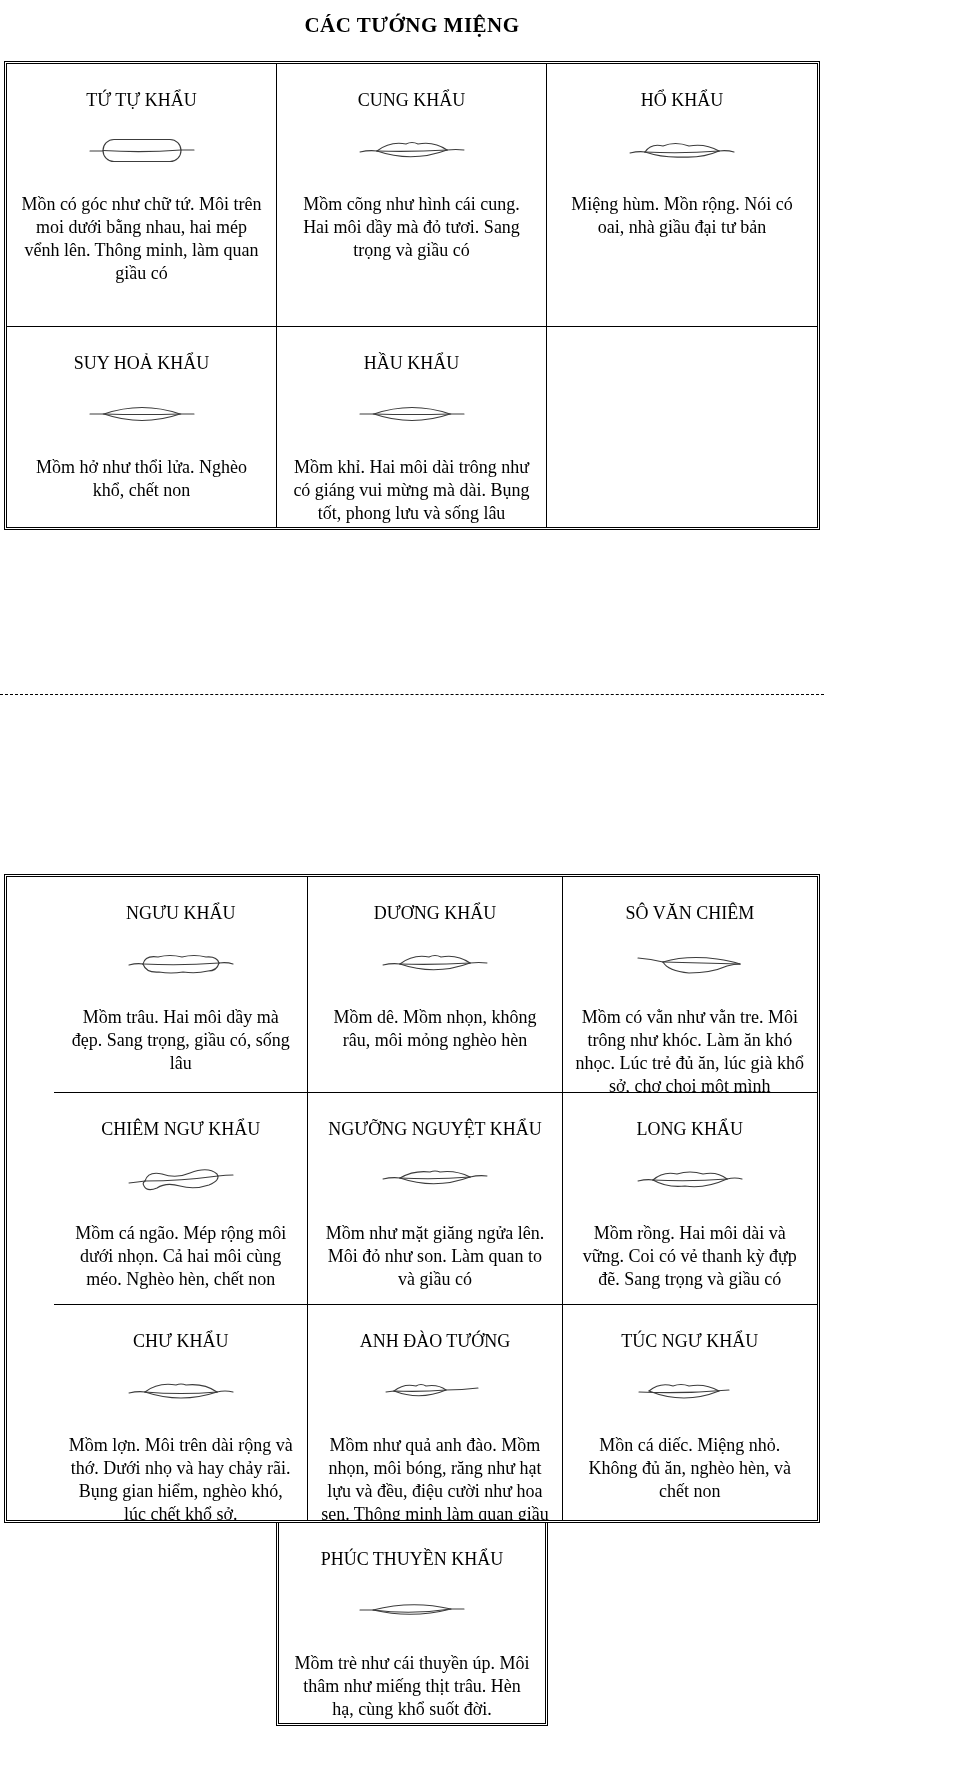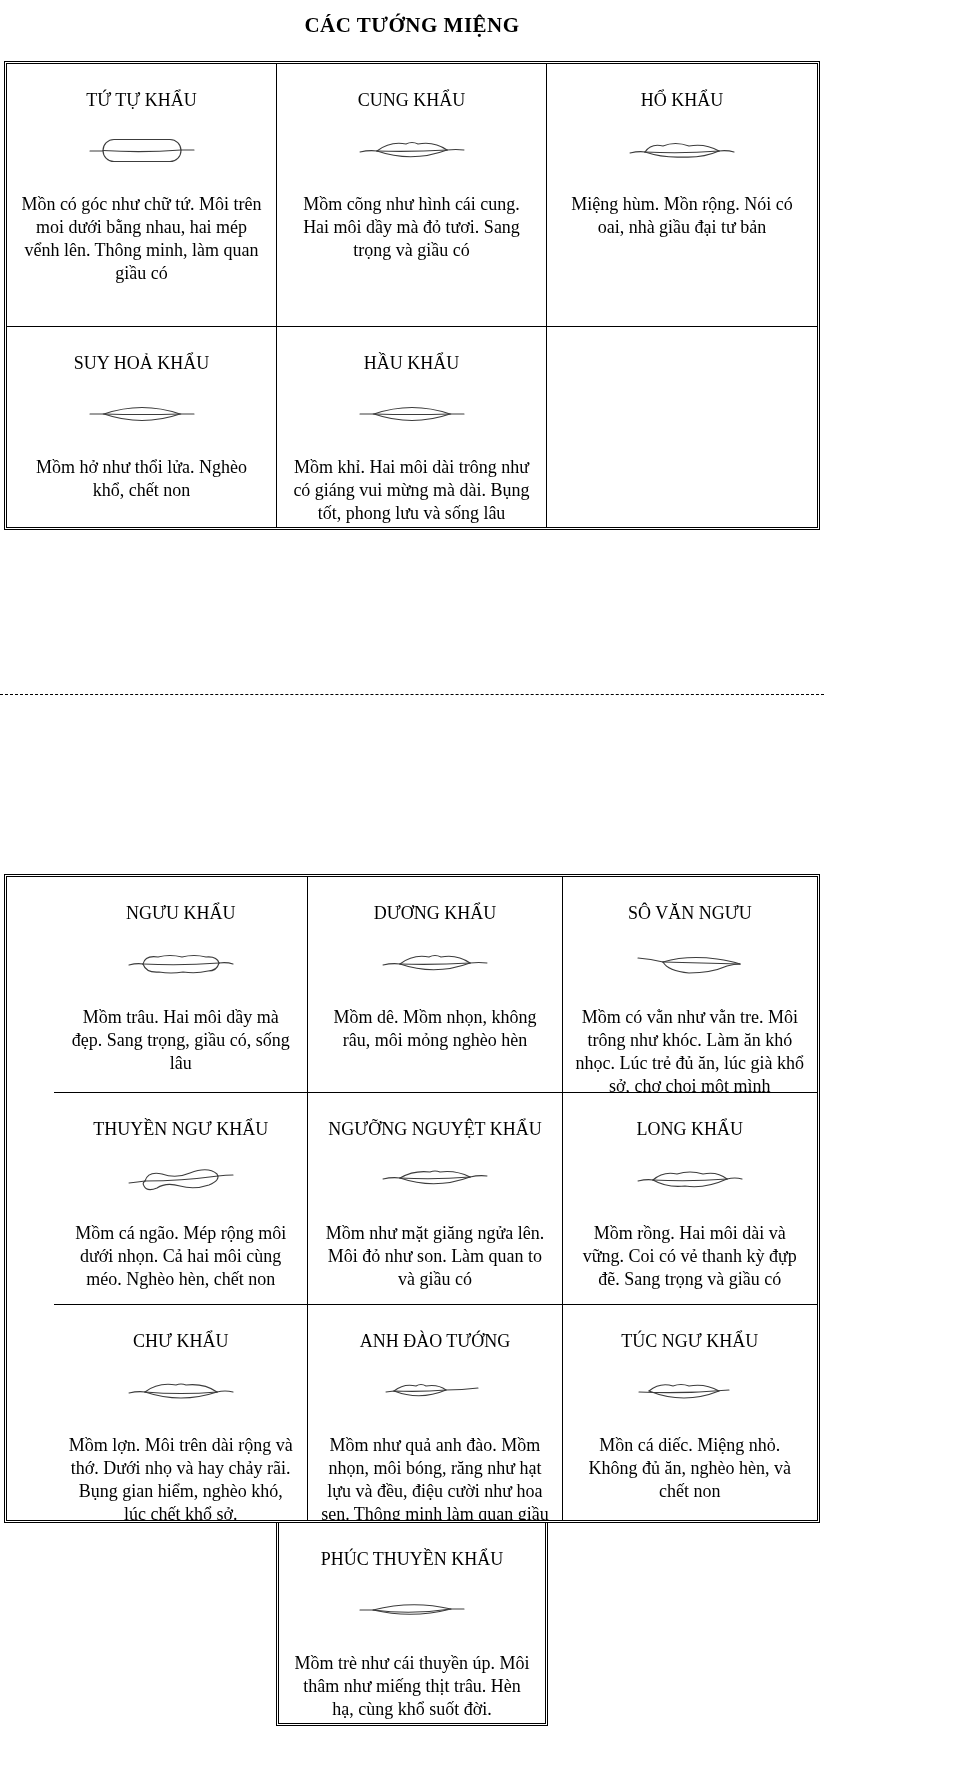--- a/index.html
+++ b/index.html
@@ -183,34 +183,34 @@
           <svg width="110" height="36" viewBox="0 0 110 36">
             <path d="M3 19 Q 12 17 20 18 M 90 17 Q 99 16 107 17"></path>
             <path d="M20 18 Q 33 8 49 11 Q 55 8 61 11 Q 77 8 90 17"></path>
             <path d="M20 18 Q 55 30 90 17"></path>
             <path d="M20 18 Q 55 19 90 17"></path>
           </svg>
         </div>
       <div class="cell-desc">Mồm dê. Mồm nhọn, không râu, môi mỏng nghèo hèn</div>
     </div>
     <div class="cell last-col">
-      <div class="cell-title">SÔ VĂN NGƯU</div>
+      <div class="cell-title">SÔ VĂN CHIÊM</div>
       <div class="lips">
           <svg width="110" height="36" viewBox="0 0 110 36">
             <path d="M3 12 Q 16 13 28 16"></path>
             <path d="M28 16 Q 52 9 82 13 Q 96 15 105 18"></path>
             <path d="M28 16 Q 33 25 54 27 Q 76 27 92 20 Q 99 18 105 18"></path>
             <path d="M28 16 Q 66 17 105 18"></path>
           </svg>
         </div>
       <div class="cell-desc">Mồm có vằn như vằn tre. Môi trông như khóc. Làm ăn khó nhọc. Lúc trẻ đủ ăn, lúc già khổ sở, chơ chọi một mình</div>
     </div>
 
     <div class="cell">
-      <div class="cell-title">THUYỀN NGƯ KHẨU</div>
+      <div class="cell-title">CHIÊM NGƯ KHẨU</div>
       <div class="lips">
           <svg width="110" height="36" viewBox="0 0 110 36">
             <path d="M3 21 Q 12 20 19 19 M 92 14 Q 100 13 107 13"></path>
             <path d="M19 19 Q 22 9 36 12 Q 50 17 64 11 Q 82 4 91 12 Q 95 18 83 23 Q 68 28 54 24 Q 40 20 31 26 Q 21 30 18 24 Q 16 21 19 19 Z"></path>
             <path d="M19 19 Q 55 19 92 14"></path>
           </svg>
         </div>
       <div class="cell-desc">Mồm cá ngão. Mép rộng môi dưới nhọn. Cả hai môi cùng méo. Nghèo hèn, chết non</div>
     </div>
     <div class="cell">

